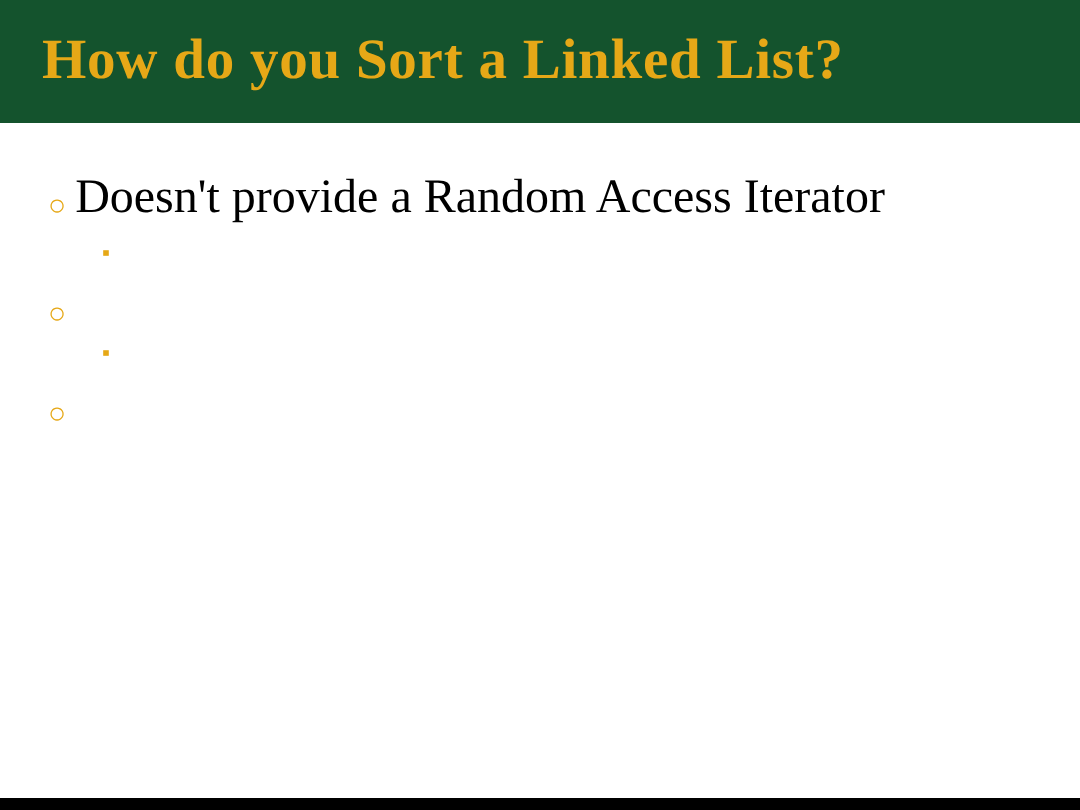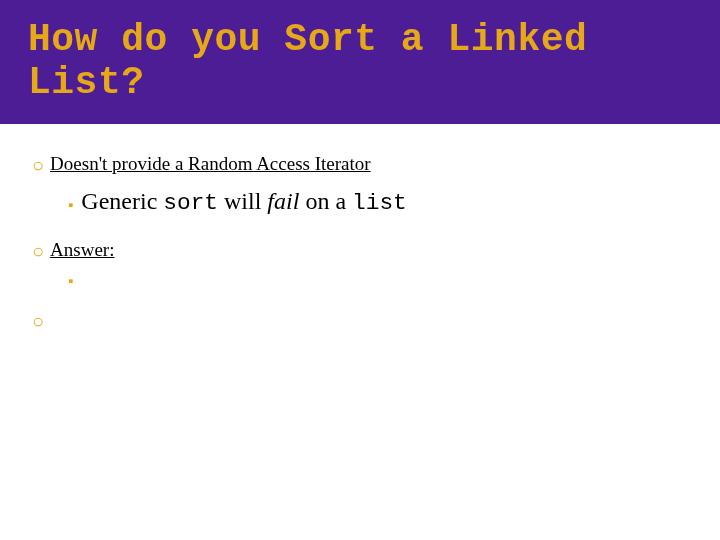--- a/index.html
+++ b/index.html
@@ -6,23 +6,22 @@
     margin: 0;
     padding: 0;
     width: 720px;
     height: 540px;
     background: #000;
     font-family: Georgia, 'Times New Roman', serif;
     color: #000;
     overflow: hidden;
   }
   .title-band {
-    background: #4c1d95;
+    background: #14532d;
     padding: 18px 28px 20px 28px;
-    font-family: Liberation Mono, monospace;
   }
   .title {
     color: #e6a817;
     font-size: 38px;
     font-weight: bold;
     letter-spacing: 0.5px;
   }
   .content {
     background: #fff;
     height: calc(540px - 90px);
@@ -36,23 +35,22 @@
   }
   .bullet-l1 .marker {
     color: #e6a817;
     font-size: 20px;
     margin-right: 6px;
     line-height: 1;
     position: relative;
     top: 2px;
   }
   .bullet-l1 .text {
-    font-size: 19px;
+    font-size: 32px;
     line-height: 1.25;
-    text-decoration: underline;
   }
   .bullet-l2 {
     display: flex;
     align-items: baseline;
     margin: 6px 0 20px 44px;
   }
   .bullet-l2 .marker {
     color: #e6a817;
     font-size: 15px;
     margin-right: 8px;
@@ -78,25 +76,23 @@
   <div class="title">How do you Sort a Linked List?</div>
 </div>
 
 <div class="content" id="content">
     <div class="bullet-l1">
       <span class="marker">○</span>
       <span class="text"><span>Doesn't provide a Random Access Iterator</span></span>
     </div>
     <div class="bullet-l2">
       <span class="marker">▪</span>
-      <span class="text"><span>Generic </span><span class="code">sort</span><span> will </span><span class="italic">fail</span><span> on a </span><span class="code">list</span></span>
     </div>
     <div class="bullet-l1">
       <span class="marker">○</span>
-      <span class="text"><span>Answer:</span></span>
     </div>
     <div class="bullet-l2">
       <span class="marker">▪</span>
     </div>
     <div class="bullet-l1">
       <span class="marker">○</span>
     </div>
   </div>
 
 </body></html>

